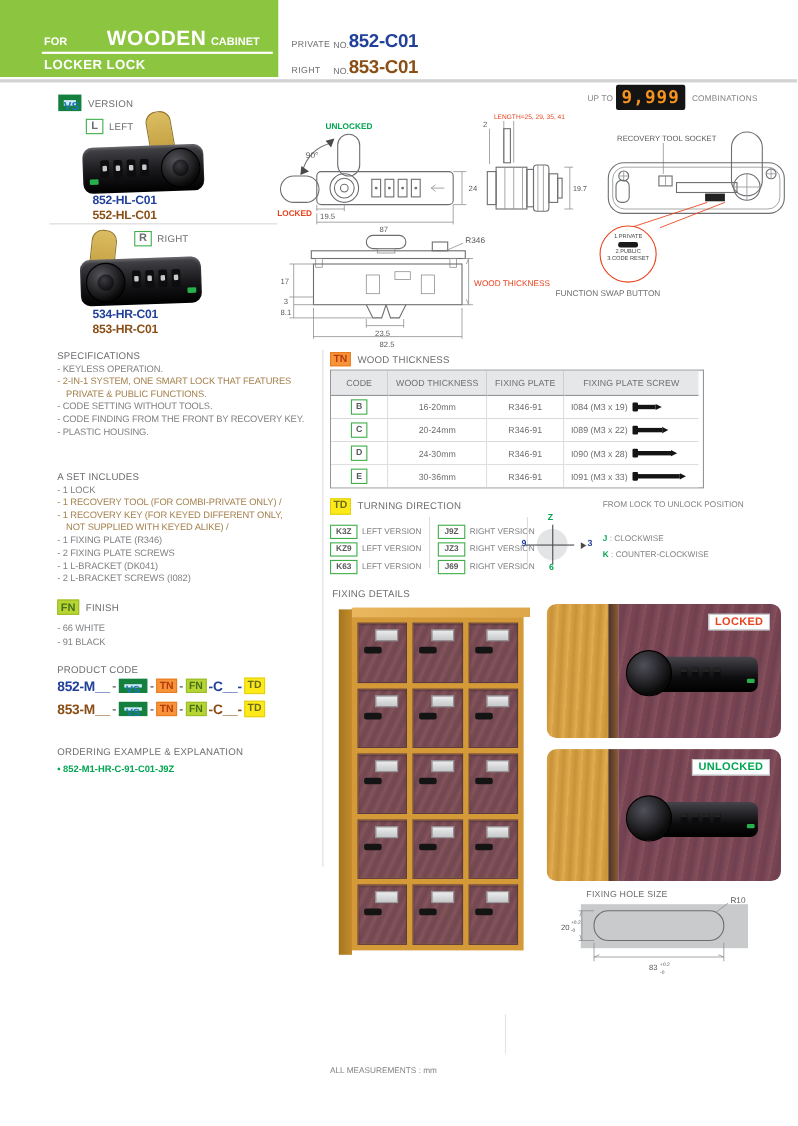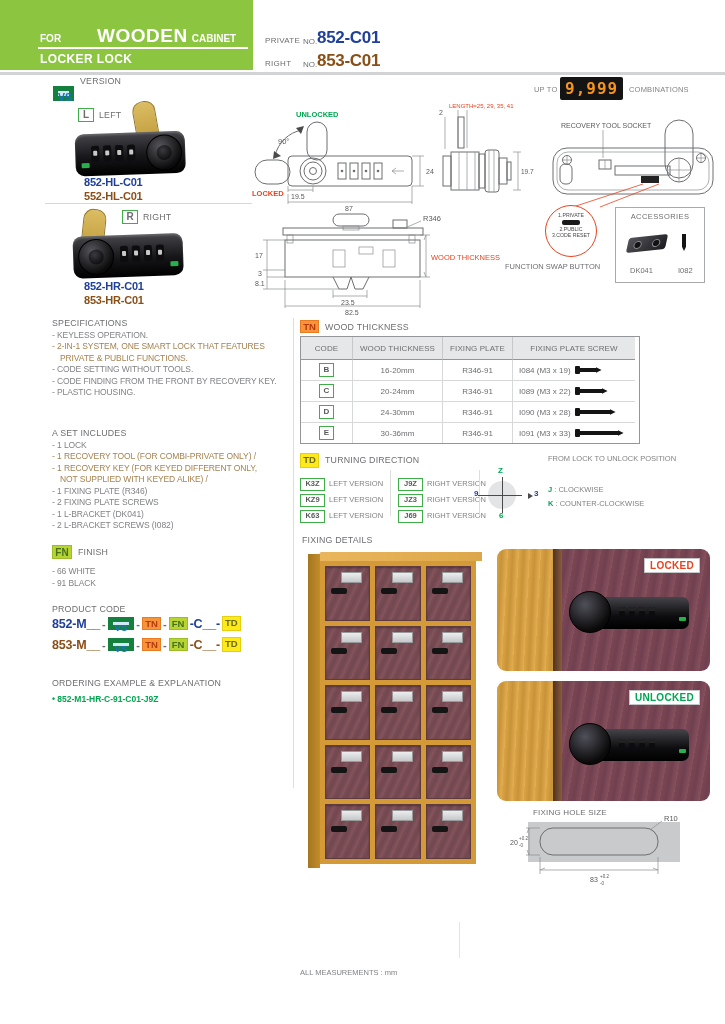--- a/index.html
+++ b/index.html
@@ -160,21 +160,21 @@
   <div class="abs hdr-lbl" style="left:265px;top:59px;">RIGHT</div>
   <div class="abs hdr-no" style="left:303px;top:60px;">NO.</div>
   <div class="abs hdr-code brown" style="left:317px;top:51px;">853-C01</div>
   <div class="abs hdr-rule"></div>
 
   <div class="abs small-gray" style="left:534px;top:85px;">UP TO</div>
   <div class="abs digi">9,999</div>
   <div class="abs small-gray" style="left:629px;top:85px;">COMBINATIONS</div>
 
   <span class="abs badge b-vs" style="left:53px;top:86px;">VS</span>
-  <div class="abs sec-title" style="left:80px;top:76px;text-align:right;">VERSION</div>
+  <div class="abs sec-title" style="left:80px;top:89px;text-align:right;">VERSION</div>
 
   <span class="abs badge b-lr" style="left:78px;top:108px;">L</span>
   <div class="abs sec-title" style="left:99px;top:110px;">LEFT</div>
 
   <div class="lockimg" style="left:55px;top:98px;">
     <div class="cam" style="left:80px;top:3px;transform:rotate(-8deg);"></div>
     <div class="body" style="left:20px;top:34px;"></div>
     <div class="knob" style="left:91px;top:37px;"></div>
     <div class="dials" style="left:36px;top:46px;">
       <div class="dial"></div>
@@ -197,21 +197,21 @@
     <div class="body" style="left:15px;top:30px;"></div>
     <div class="knob" style="left:20px;top:33px;"></div>
     <div class="dials" style="left:62px;top:41px;">
       <div class="dial"></div>
         <div class="dial"></div>
         <div class="dial"></div>
         <div class="dial"></div>
     </div>
     <div class="dot" style="left:112px;top:58px;"></div>
   </div>
-  <div class="abs vcode blue" style="left:84px;top:279px;">852-HR-C01</div>
+  <div class="abs vcode blue" style="left:84px;top:279px;">534-HR-C01</div>
   <div class="abs vcode brown" style="left:84px;top:293px;">853-HR-C01</div>
 
   <svg class="abs" style="left:252px;top:106px;" width="192" height="107" viewBox="0 0 192 107">
     <text x="44" y="11" font-size="7.5" class="green" font-weight="bold">UNLOCKED</text>
     <rect x="55" y="16" width="20" height="38" rx="10" class="dline"></rect>
     <path d="M50,24 A34,34 0 0 0 23,50" class="dline"></path>
     <polygon points="52,20 44,22 49,28" fill="#4a4a4c"></polygon>
     <polygon points="21,53 22,45 29,50" fill="#4a4a4c"></polygon>
     <text x="26" y="38" font-size="7.5">90°</text>
     <rect x="3" y="54" width="35" height="24" rx="12" class="dline"></rect>
@@ -275,30 +275,20 @@
   </svg>
 
   <div class="abs mag">
     <div>1.PRIVATE</div>
     <div class="slider"></div>
     <div>2.PUBLIC</div>
     <div>3.CODE RESET</div>
   </div>
   <div class="abs" style="left:505px;top:262px;font-size:7.5px;color:#6d6e71;">FUNCTION SWAP BUTTON</div>
 
-  <div class="abs accbox">
-    <div class="acc-title">ACCESSORIES</div>
-    <div class="acc-bracket">
-      <div class="acc-hole" style="left:6px;top:4px;"></div>
-      <div class="acc-hole" style="left:24px;top:4px;"></div>
-    </div>
-    <div class="acc-screw"></div>
-    <div class="acc-lbl" style="left:14px;">DK041</div>
-    <div class="acc-lbl" style="left:62px;">I082</div>
-  </div>
 
   <svg class="abs" style="left:255px;top:210px;" width="265" height="106" viewBox="0 0 265 106">
     <rect x="78" y="4" width="36" height="12" rx="6" class="dline"></rect>
     <rect x="88" y="16" width="16" height="4" class="thin"></rect>
     <rect x="138" y="10" width="14" height="8" class="dline"></rect>
     <rect x="28" y="18" width="140" height="7" class="dline"></rect>
     <rect x="32" y="25" width="6" height="8" class="thin"></rect>
     <rect x="154" y="25" width="6" height="8" class="thin"></rect>
     <text x="168" y="11" font-size="7.5">R346</text>
     <path d="M166,11 L150,18" class="thin"></path>

